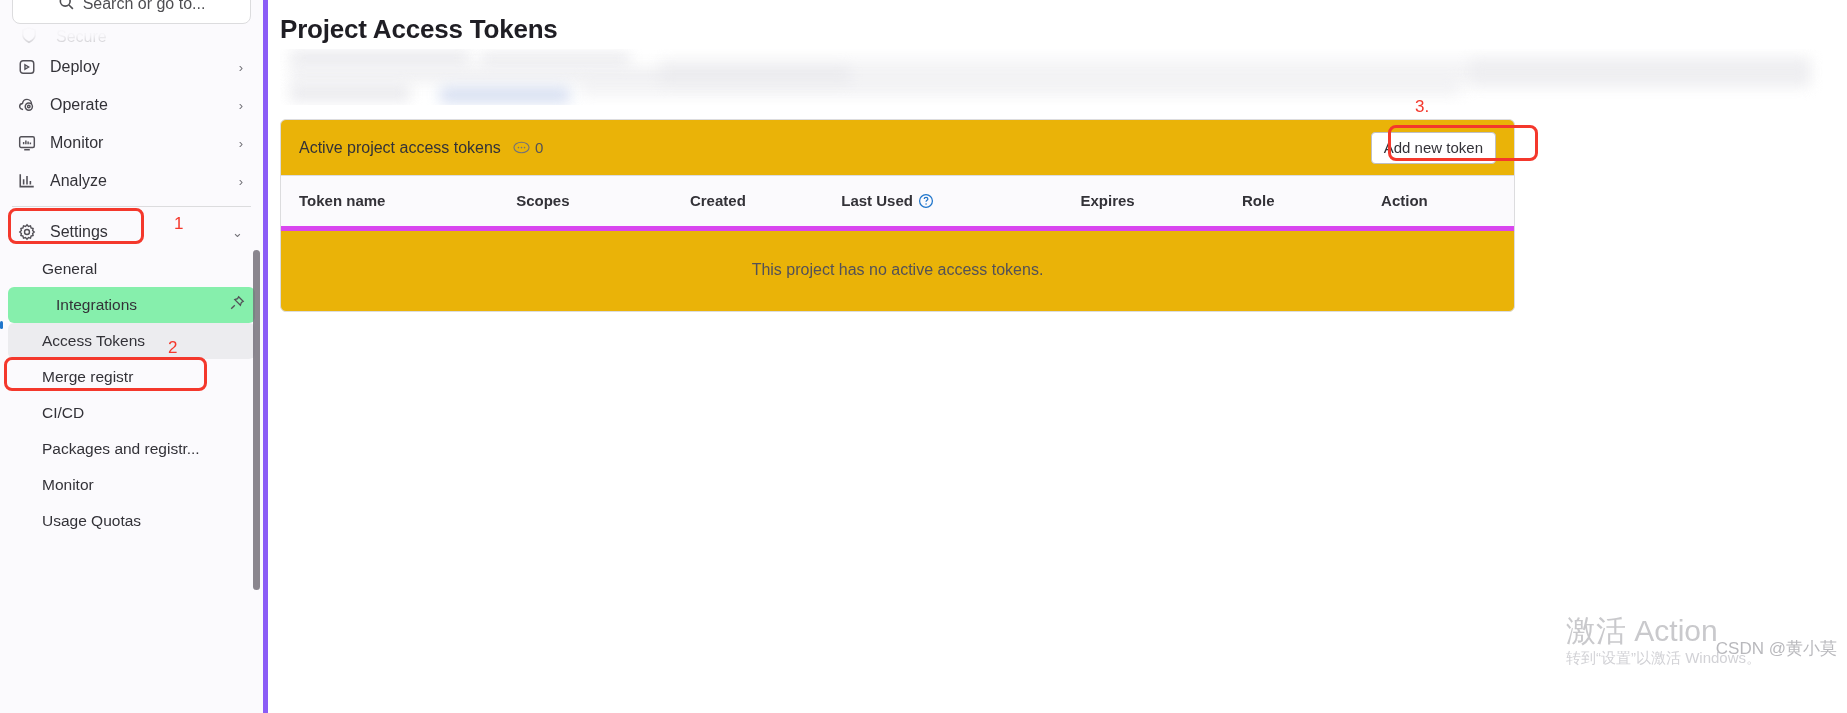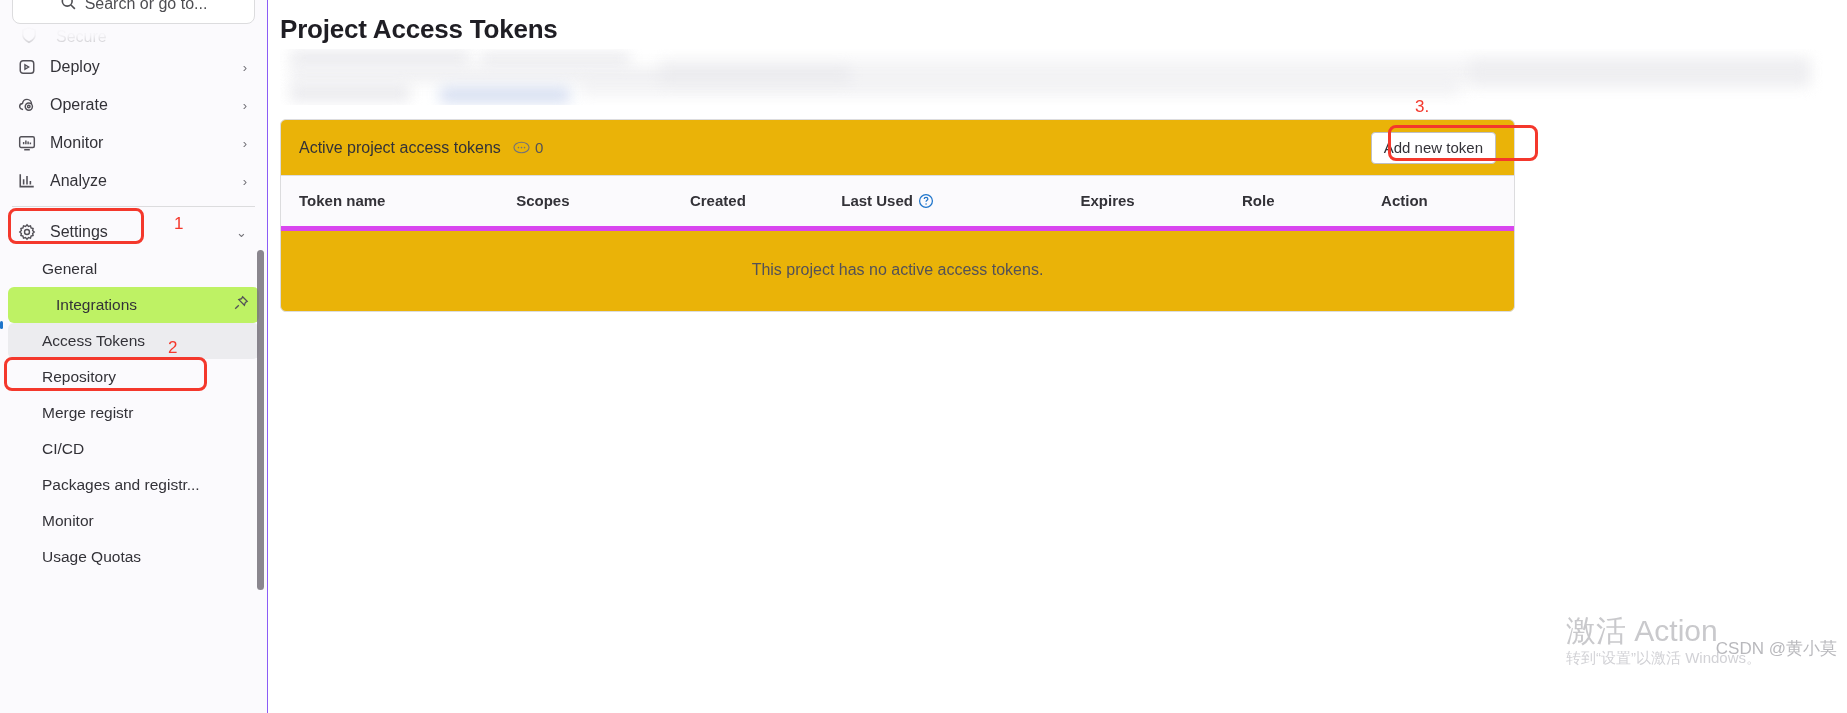--- a/index.html
+++ b/index.html
@@ -9,21 +9,21 @@
     font-family: "Liberation Sans", sans-serif;
     overflow: hidden;
   }
   .app { position: relative; width: 1847px; height: 713px; display: flex; }
 
   
   .sidebar {
     position: relative;
     width: 268px; height: 713px;
     background: #fbfafd;
-    border-right: 1px solid #8b5cf6;
+    border-right: 5px solid #8b5cf6;
     flex: 0 0 268px;
     overflow: hidden;
   }
   .search-wrap {
     position: absolute; top: -16px; left: 12px; right: 12px;
     height: 40px; z-index: 30;
     background: #fbfafd;
   }
   .search-box {
     height: 40px; width: 100%;
@@ -61,21 +61,21 @@
   .nav-item .chev { color: #737278; font-size: 13px; margin-right: 2px; }
 
   .sub-item {
     display: flex; align-items: center;
     height: 36px; margin: 0 8px;
     padding-left: 34px; padding-right: 10px;
     border-radius: 6px;
     color: #333238; font-size: 15.5px;
     cursor: pointer; position: relative;
   }
-  .sub-item.active { background: #bef264; padding-left: 48px; }
+  .sub-item.active { background: #86efac; padding-left: 48px; }
   .sub-item.current { background: #ececef; }
   .sub-item.current::before {
     content: ""; position: absolute; left: -8px; top: -2px;
     width: 3px; height: 8px; background: #1f75cb; border-radius: 2px;
   }
   .sub-item .lbl { flex: 1; white-space: nowrap; overflow: hidden; text-overflow: ellipsis; }
   .pin { color: #535158; transform: rotate(0deg); }
 
   .divider { height: 1px; background: #dcdcde; margin: 6px 12px; }
 
@@ -282,23 +282,20 @@
             <path d="M5.8 10.2 L2.2 13.8"></path>
           </svg>
         </span>
       </div>
 
 
       <div class="sub-item current">
         <span class="lbl">Access Tokens</span>
       </div>
 
-      <div class="sub-item">
-        <span class="lbl">Repository</span>
-      </div>
 
       <div class="sub-item">
         <span class="lbl">Merge registr</span>
       </div>
 
       <div class="sub-item">
         <span class="lbl">CI/CD</span>
       </div>
 
       <div class="sub-item">

